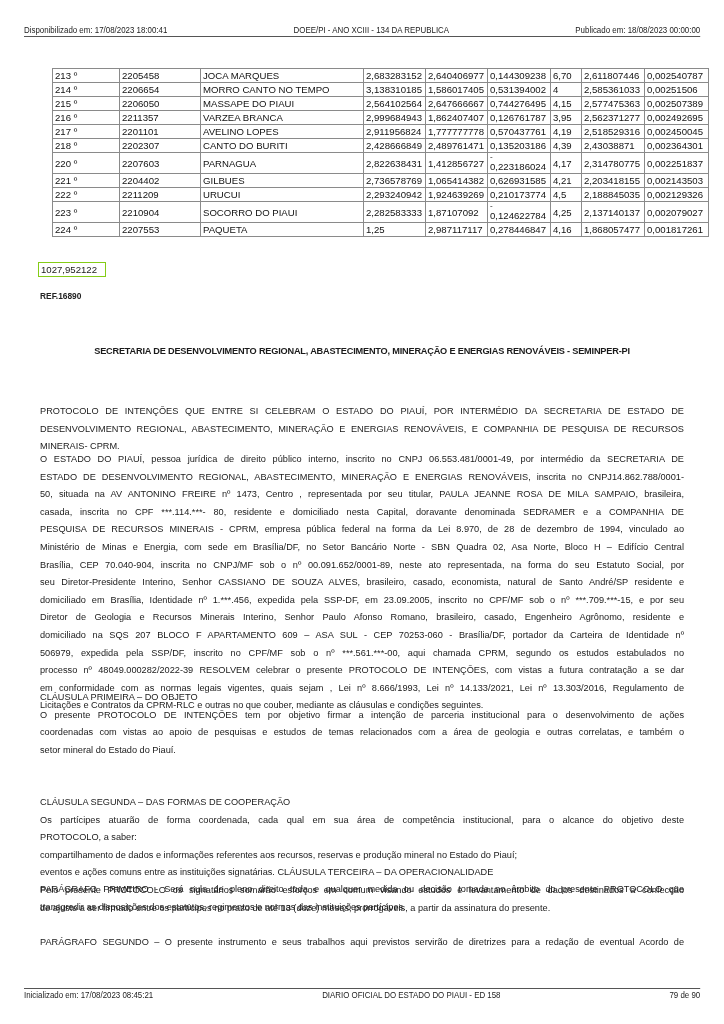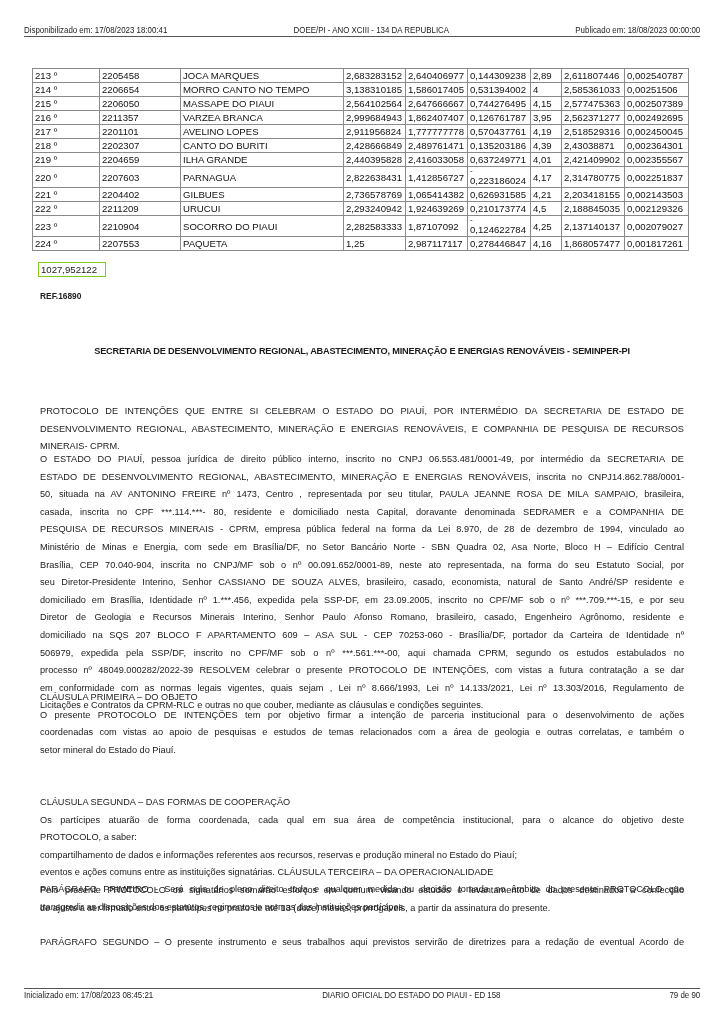--- a/index.html
+++ b/index.html
@@ -12,21 +12,21 @@
     font-family: "Liberation Sans", sans-serif; font-size: 8.6px; color: #222;
     display: flex; justify-content: space-between; align-items: flex-end;
     transform: scaleX(0.92); transform-origin: left;
     width: 735px;
   }
   .hdr { top: 21px; height: 14px; border-bottom: 1px solid #555; padding-bottom: 1px; }
   .ftr { top: 988px; height: 14px; border-top: 1px solid #555; padding-top: 1px; align-items: flex-start; }
   .hdr span, .ftr span { white-space: nowrap; }
 
   table.tbl {
-    position: absolute; left: 32px; top: 68px;
+    position: absolute; left: 52px; top: 68px;
     border-collapse: collapse;
     font-family: "Liberation Sans", sans-serif; font-size: 9.6px; color: #111;
   }
   table.tbl td {
     border: 1px solid #8a8a8a; padding: 0 2px; height: 13px; line-height: 11px;
     white-space: nowrap; vertical-align: middle;
   }
   table.tbl tr.tall td { height: 20px; }
   td.c0 { width: 62px; } td.c1 { width: 76px; } td.c2 { width: 158px; }
   td.c3 { width: 57px; } td.c4 { width: 57px; } td.c5 { width: 58px; }
@@ -63,21 +63,21 @@
 
 <table class="tbl">
   <tbody id="tbody">
       <tr>
         <td class="c0">213 º</td>
         <td class="c1">2205458</td>
         <td class="c2">JOCA MARQUES</td>
         <td class="c3">2,683283152</td>
         <td class="c4">2,640406977</td>
         <td class="c5">0,144309238</td>
-        <td class="c6">2,89</td>
+        <td class="c6">6,70</td>
         <td class="c7">2,611807446</td>
         <td class="c8">0,002540787</td>
       </tr>
       <tr>
         <td class="c0">214 º</td>
         <td class="c1">2206654</td>
         <td class="c2">MORRO CANTO NO TEMPO</td>
         <td class="c3">3,138310185</td>
         <td class="c4">1,586017405</td>
         <td class="c5">0,531394002</td>
@@ -121,31 +121,20 @@
       <tr>
         <td class="c0">218 º</td>
         <td class="c1">2202307</td>
         <td class="c2">CANTO DO BURITI</td>
         <td class="c3">2,428666849</td>
         <td class="c4">2,489761471</td>
         <td class="c5">0,135203186</td>
         <td class="c6">4,39</td>
         <td class="c7">2,43038871</td>
         <td class="c8">0,002364301</td>
-      </tr>
-      <tr>
-        <td class="c0">219 º</td>
-        <td class="c1">2204659</td>
-        <td class="c2">ILHA GRANDE</td>
-        <td class="c3">2,440395828</td>
-        <td class="c4">2,416033058</td>
-        <td class="c5">0,637249771</td>
-        <td class="c6">4,01</td>
-        <td class="c7">2,421409902</td>
-        <td class="c8">0,002355567</td>
       </tr>
       <tr class="tall">
         <td class="c0">220 º</td>
         <td class="c1">2207603</td>
         <td class="c2">PARNAGUA</td>
         <td class="c3">2,822638431</td>
         <td class="c4">1,412856727</td>
         <td class="c5">
           <span class="neg">-</span>
           <span class="neg2">0,223186024</span>

